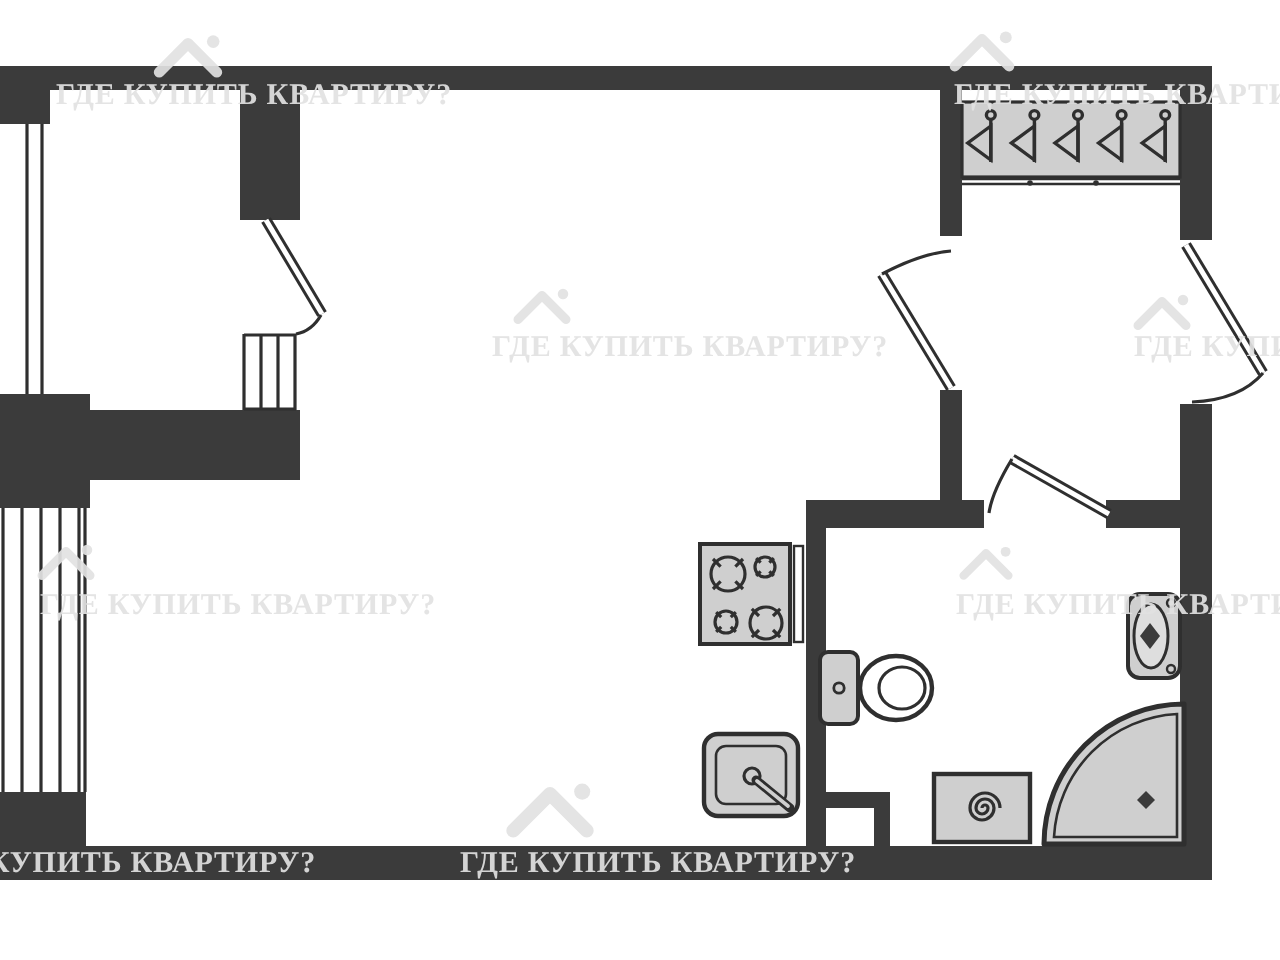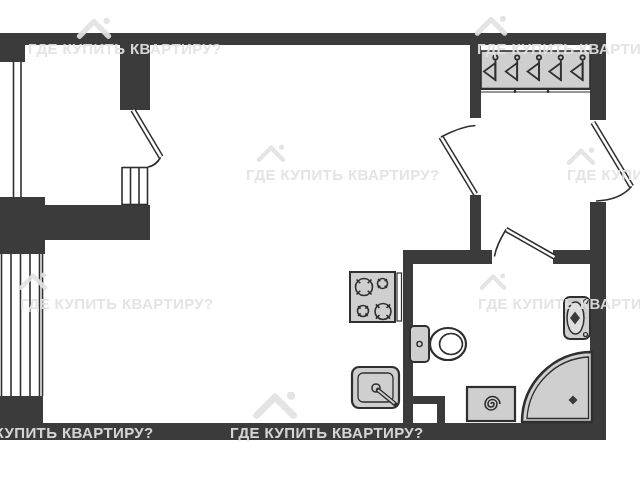--- a/index.html
+++ b/index.html
@@ -1,18 +1,18 @@
 <!DOCTYPE html>
 <html style="--wall: #3b3b3b; --line: #2f2f2f; --fixture: #cfcfcf; --fixture-light: #dedede; --wm: #e2e2e2; --bg: #ffffff;"><head>
 <meta charset="utf-8">
 <style>
   html,body{margin:0;padding:0;background:#fff;}
   #plan{
     position:relative;width:640px;height:480px;background:var(--bg,#fff);
-    overflow:hidden;font-family:Liberation Sans, sans-serif;
+    overflow:hidden;font-family:Liberation Serif, serif;
   }
   .wall{position:absolute;background:var(--wall,#3b3b3b);}
   #fixtures-svg{position:absolute;left:0;top:0;z-index:3;}
   .wm-tile{
     position:absolute;z-index:6;color:var(--wm,#e2e2e2);
     font-weight:700;font-size:15px;letter-spacing:.4px;white-space:nowrap;
     opacity:.92;user-select:none;
   }
   .wm-icon{position:absolute;z-index:6;opacity:.92;}
   .wm-icon svg{display:block;}

